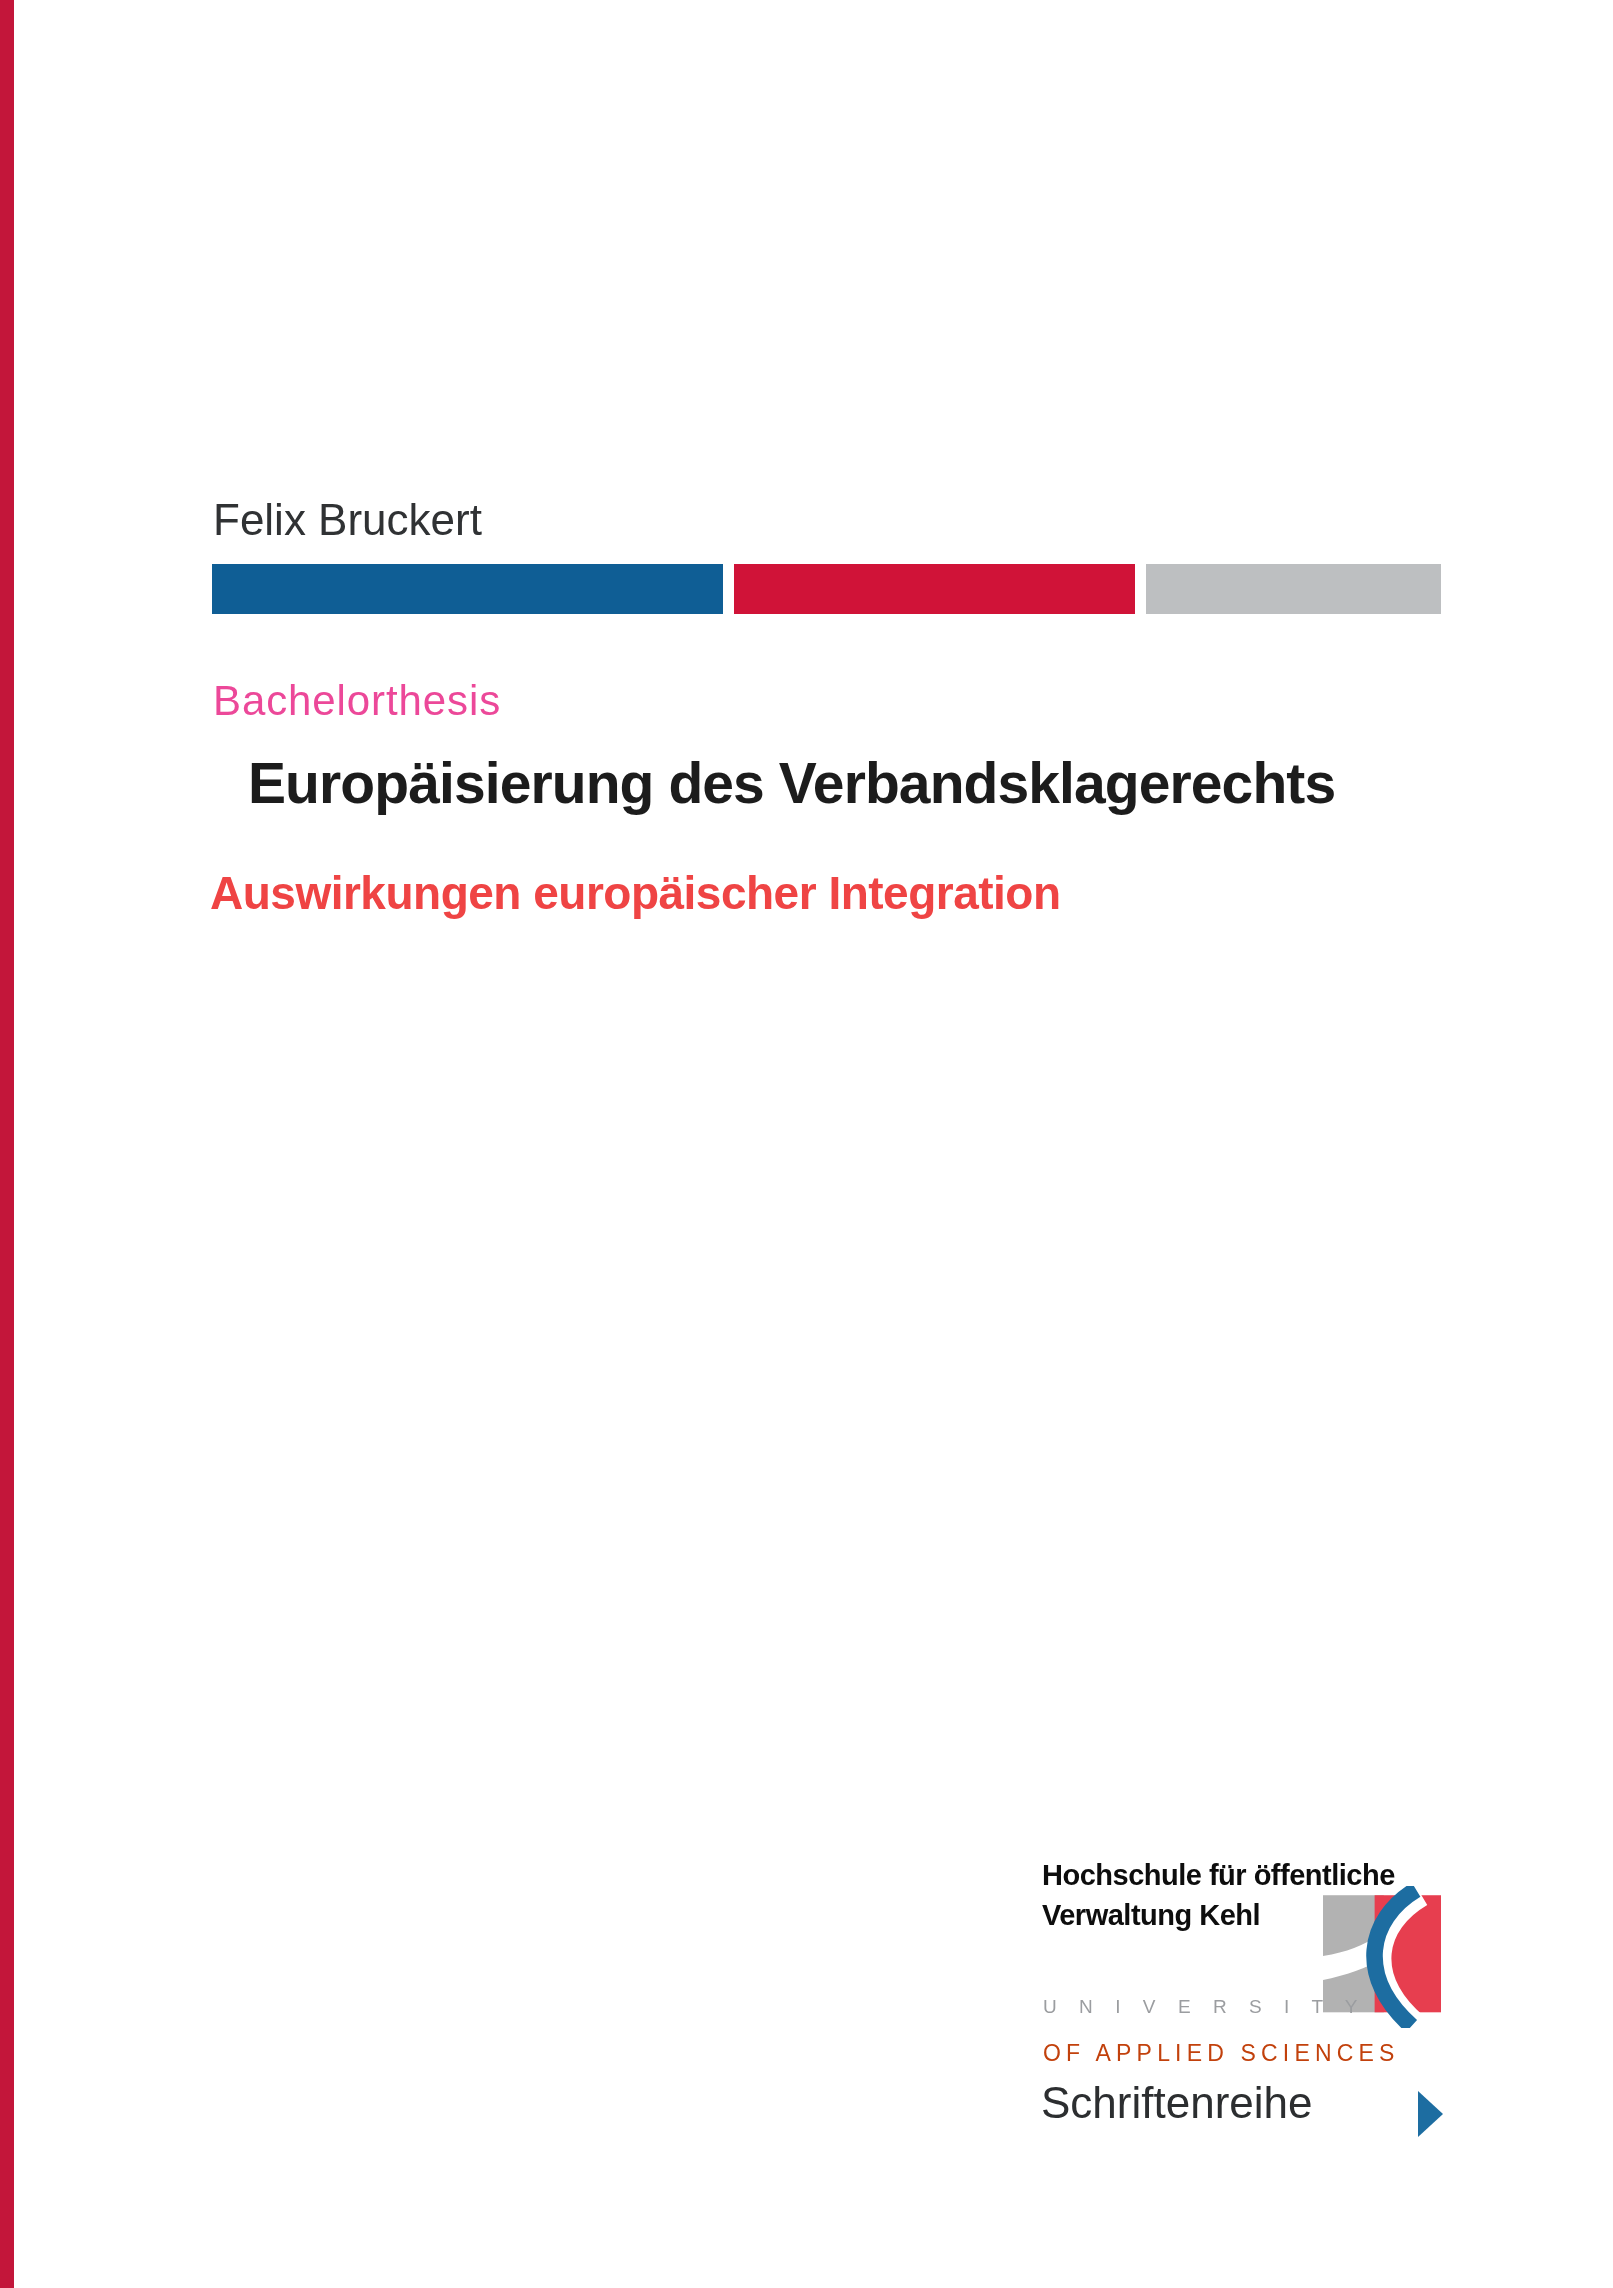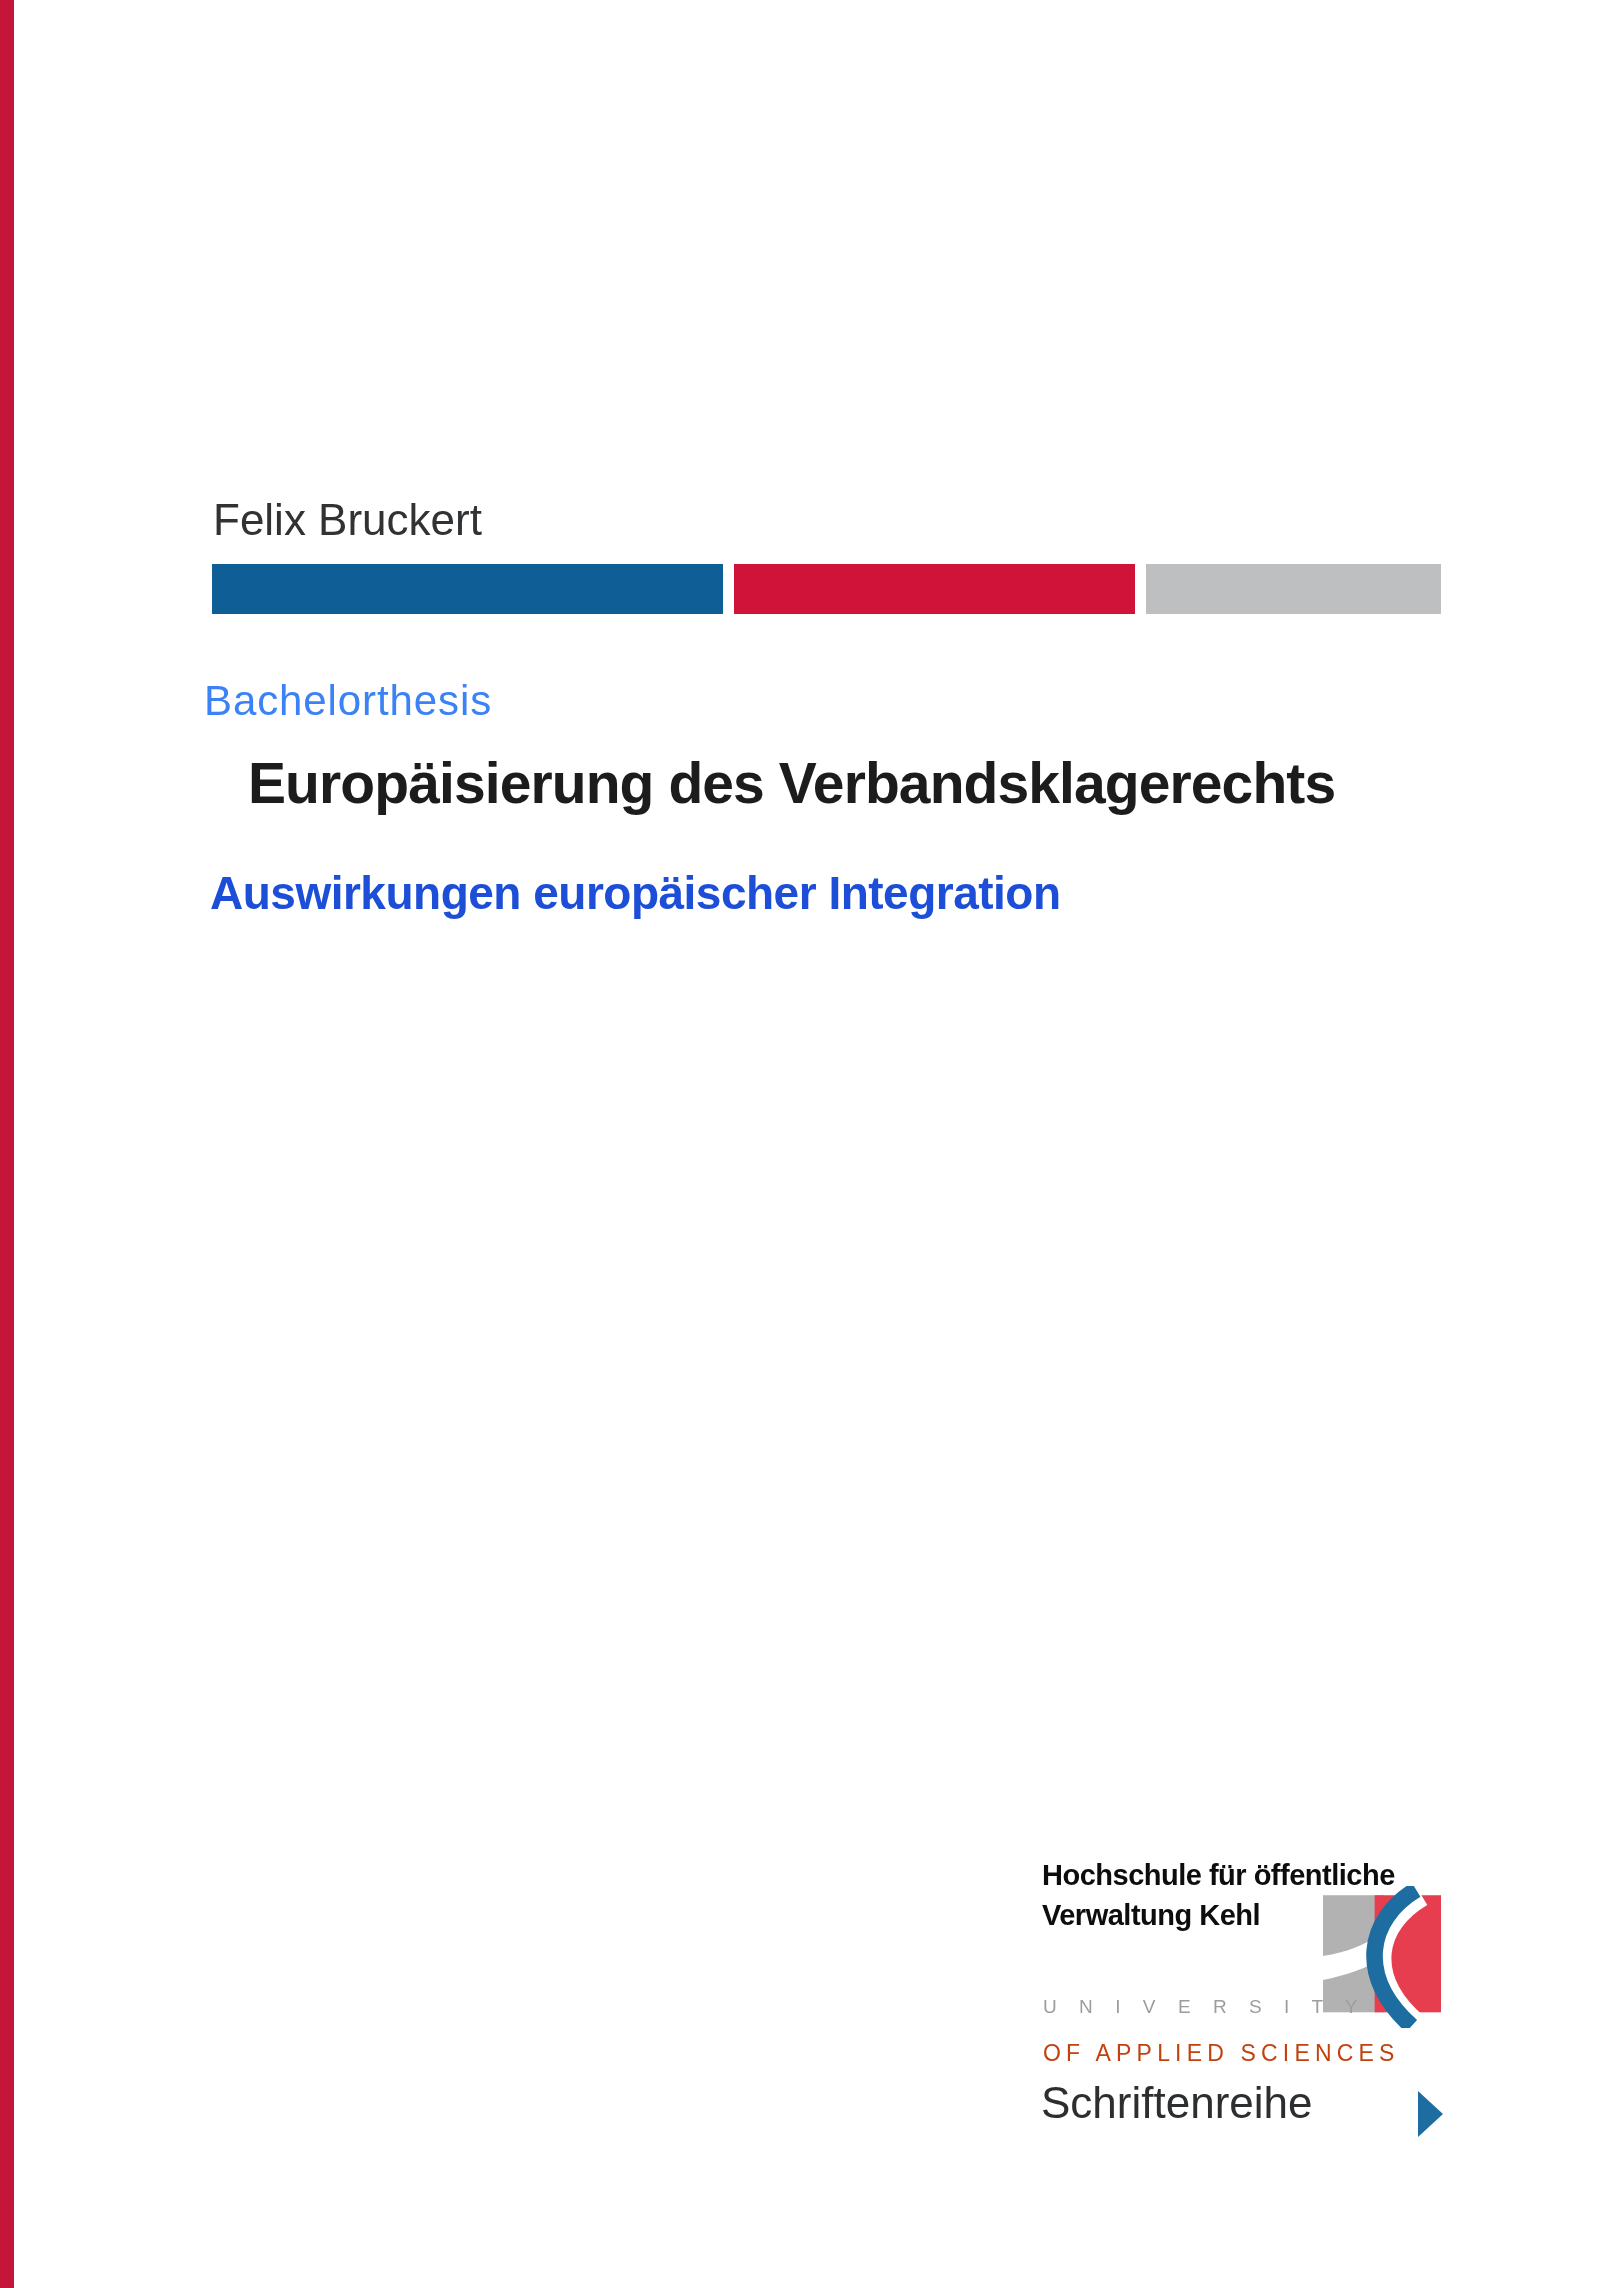--- a/index.html
+++ b/index.html
@@ -29,44 +29,44 @@
 
   
   .bar { left: 212px; top: 564px; width: 1229px; height: 50px; display: flex; }
   .bar .seg-blue { width: 511px; height: 50px; background: #0f5e95; }
   .bar .gap     { width: 11px;  height: 50px; background: #ffffff; }
   .bar .seg-red { width: 401px; height: 50px; background: #d01338; }
   .bar .seg-gray{ width: 295px; height: 50px; background: #bdbfc1; }
 
   
   .kind {
-    left: 204px; top: 680px;
+    left: 213px; top: 680px;
     font-size: 42px; line-height: 1;
-    color: #3b82f6;
+    color: #ec4899;
     letter-spacing: 0.9px;
     font-weight: 400;
   }
 
   
   .title {
     left: 210px; top: 755px;
     font-size: 57px; line-height: 1;
     font-weight: 700;
     color: #1c1c1c;
     letter-spacing: -0.9px;
     white-space: nowrap;
     margin-left: 38px;
   }
 
   
   .subtitle {
     left: 210px; top: 862px;
     font-size: 46px; line-height: 62px;
     font-weight: 700;
-    color: #1d4ed8;
+    color: #ef4444;
     letter-spacing: -0.5px;
     white-space: nowrap;
   }
 
   
   .pub-name {
     left: 1042px; top: 1855px;
     font-size: 29px; line-height: 40px;
     font-weight: 700;
     color: #0d0d0d;

